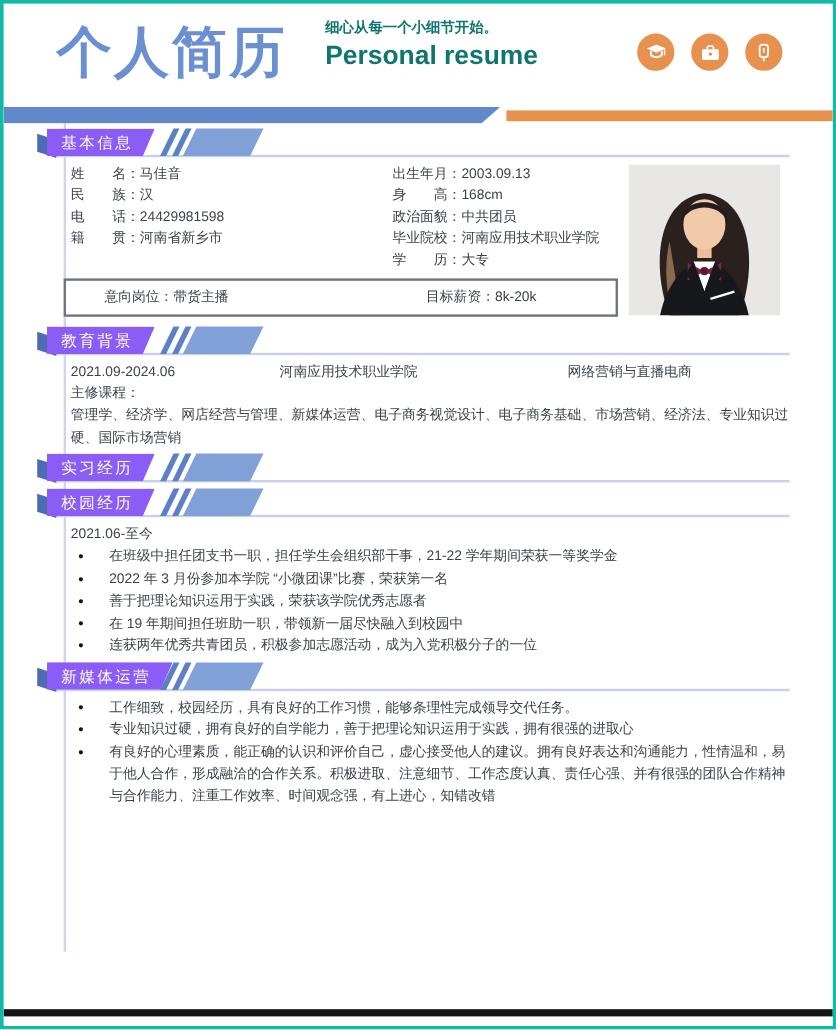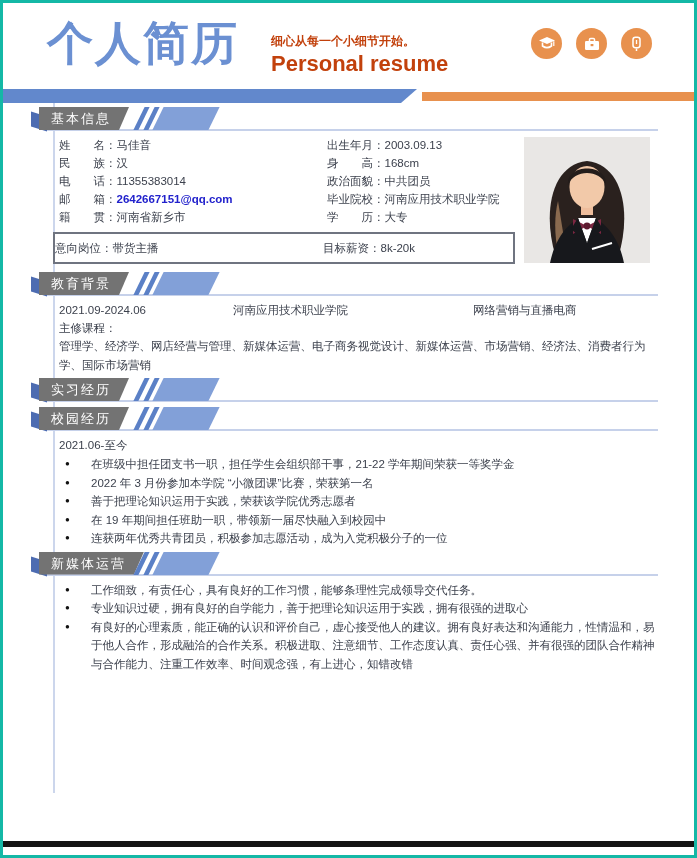--- a/index.html
+++ b/index.html
@@ -5,61 +5,61 @@
   html,body{margin:0;padding:0;background:#fff;}
   .page{position:relative;width:697px;height:858px;box-sizing:border-box;
         border:3px solid #14b8a6;background:#fff;overflow:hidden;
         font-family:"Liberation Sans","DejaVu Sans",sans-serif;color:#3c414d;}
   .vline{position:absolute;left:50px;top:98px;height:692px;width:2px;background:#ccd6ec;}
 
   
   .hdr{position:relative;height:86px;}
   .hdr-title{position:absolute;left:44px;top:10px;font-size:46px;color:#6b90d2;
              font-weight:600;letter-spacing:2px;}
-  .hdr-tag{position:absolute;left:268px;top:30px;color:#c2410c;}
+  .hdr-tag{position:absolute;left:268px;top:12px;color:#0f766e;}
   .hdr-tag .zh{font-size:12px;font-weight:600;display:block;}
   .hdr-tag .en{font-size:22px;font-weight:700;display:block;margin-top:1px;}
   .hdr-icons{position:absolute;right:42px;top:25px;display:flex;gap:14px;}
   .circle{width:31px;height:31px;border-radius:50%;background:#e8914e;
           display:flex;align-items:center;justify-content:center;}
 
   
   .topbar{position:relative;height:14px;}
   .topbar .blue{position:absolute;left:0;top:0;width:414px;height:14px;background:#6288cc;
                 clip-path:polygon(0 0,100% 0,calc(100% - 16px) 100%,0 100%);}
   .topbar .orange{position:absolute;left:419px;right:0;top:3px;height:9px;background:#e8914e;}
 
   
   .sec{position:relative;margin-top:4px;}
   .sec-head{position:relative;height:25px;margin-bottom:4px;}
   .sh-rule{position:absolute;left:44px;right:36px;bottom:1px;height:2px;background:#c6d1ea;}
   .sh-fold{position:absolute;left:28px;top:7px;width:16px;height:15px;background:#4d6cb1;
            transform:skewY(18deg);}
-  .sh-band{position:absolute;left:36px;top:0;height:23px;line-height:23px;background:#737373;
+  .sh-band{position:absolute;left:36px;top:0;height:23px;line-height:23px;background:#8b5cf6;
            color:#fff;font-size:13px;letter-spacing:2px;padding:0 18px 0 12px;
            clip-path:polygon(0 0,100% 0,calc(100% - 10px) 100%,0 100%);z-index:2;}
   .sh-s1,.sh-s2{position:absolute;top:0;height:23px;width:5px;background:#5b80c6;
                 transform:skewX(-26deg);z-index:2;}
   .sh-s1{left:136px;} .sh-s2{left:146px;}
   .sh-tail{position:absolute;left:155px;top:0;height:23px;width:56px;background:#82a0d8;
            transform:skewX(-26deg);z-index:1;}
 
   .content{margin:0 36px 0 56px;font-size:11.5px;line-height:18px;}
 
   
   .info{display:flex;gap:36px;}
   .col-l{width:232px;flex:none;}
   .col-r{flex:1;}
   .f-row{display:flex;white-space:nowrap;}
   .f-label{flex:none;}
   .email{color:#2222cc;font-weight:700;text-decoration:none;}
   .photo{position:absolute;right:44px;top:30px;width:126px;height:126px;z-index:3;}
   .intent-box{margin:6px 0 8px -6px;width:458px;border:2px solid #6f7480;height:28px;
               display:flex;align-items:center;font-size:11.5px;background:#fff;}
-  .intent-box .p1{padding-left:0;width:268px;flex:none;}
+  .intent-box .p1{padding-left:32px;width:268px;flex:none;}
 
   
   .edu-row{display:flex;}
   .e-period{width:174px;flex:none;}
   .e-school{width:240px;flex:none;}
   .e-major{flex:1;}
   .i-period{width:234px;flex:none;}
 
   ul.bul{list-style:none;margin:1px 0 3px;padding:0;}
   ul.bul li{position:relative;padding-left:32px;line-height:18.5px;}
@@ -142,25 +142,21 @@
           <div class="f-row">
             <span class="f-label">姓　　名：</span>
             <span class="f-value">马佳音</span>
           </div>
           <div class="f-row">
             <span class="f-label">民　　族：</span>
             <span class="f-value">汉</span>
           </div>
           <div class="f-row">
             <span class="f-label">电　　话：</span>
-            <span class="f-value">11355383014</span>
-          </div>
-          <div class="f-row">
-            <span class="f-label">邮　　箱：</span>
-            <a href="#" class="f-value email">2642667151@qq.com</a>
+            <span class="f-value">24429981598</span>
           </div>
           <div class="f-row">
             <span class="f-label">籍　　贯：</span>
             <span class="f-value">河南省新乡市</span>
           </div>
         </div>
         <div class="col-r">
           <div class="f-row">
             <span class="f-label">出生年月：</span>
             <span class="f-value">2003.09.13</span>
@@ -199,21 +195,21 @@
       <span class="sh-s2"></span>
       <span class="sh-tail"></span>
     </div>
     <div class="content">
       <div class="edu-row">
         <span class="e-period">2021.09-2024.06</span>
         <span class="e-school">河南应用技术职业学院</span>
         <span class="e-major">网络营销与直播电商</span>
       </div>
       <div>主修课程：</div>
-      <div style="line-height:18.5px;">管理学、经济学、网店经营与管理、新媒体运营、电子商务视觉设计、新媒体运营、市场营销、经济法、消费者行为学、国际市场营销</div>
+      <div style="line-height:18.5px;">管理学、经济学、网店经营与管理、新媒体运营、电子商务视觉设计、电子商务基础、市场营销、经济法、专业知识过硬、国际市场营销</div>
     </div>
   </div>
 
   <div class="sec">
     <div class="sec-head">
       <span class="sh-rule"></span>
       <span class="sh-fold"></span>
       <span class="sh-band">实习经历</span>
       <span class="sh-s1"></span>
       <span class="sh-s2"></span>
@@ -247,21 +243,21 @@
     <div class="sec-head">
       <span class="sh-rule"></span>
       <span class="sh-fold"></span>
       <span class="sh-band">新媒体运营</span>
       <span class="sh-s1"></span>
       <span class="sh-s2"></span>
       <span class="sh-tail"></span>
     </div>
     <div class="content">
       <ul class="bul">
-        <li>工作细致，有责任心，具有良好的工作习惯，能够条理性完成领导交代任务。</li>
+        <li>工作细致，校园经历，具有良好的工作习惯，能够条理性完成领导交代任务。</li>
         <li>专业知识过硬，拥有良好的自学能力，善于把理论知识运用于实践，拥有很强的进取心</li>
         <li>有良好的心理素质，能正确的认识和评价自己，虚心接受他人的建议。拥有良好表达和沟通能力，性情温和，易于他人合作，形成融洽的合作关系。积极进取、注意细节、工作态度认真、责任心强、并有很强的团队合作精神与合作能力、注重工作效率、时间观念强，有上进心，知错改错</li>
       </ul>
     </div>
   </div>
 
   <div class="bottom-band"></div>
 </div>
 
 </body></html>

